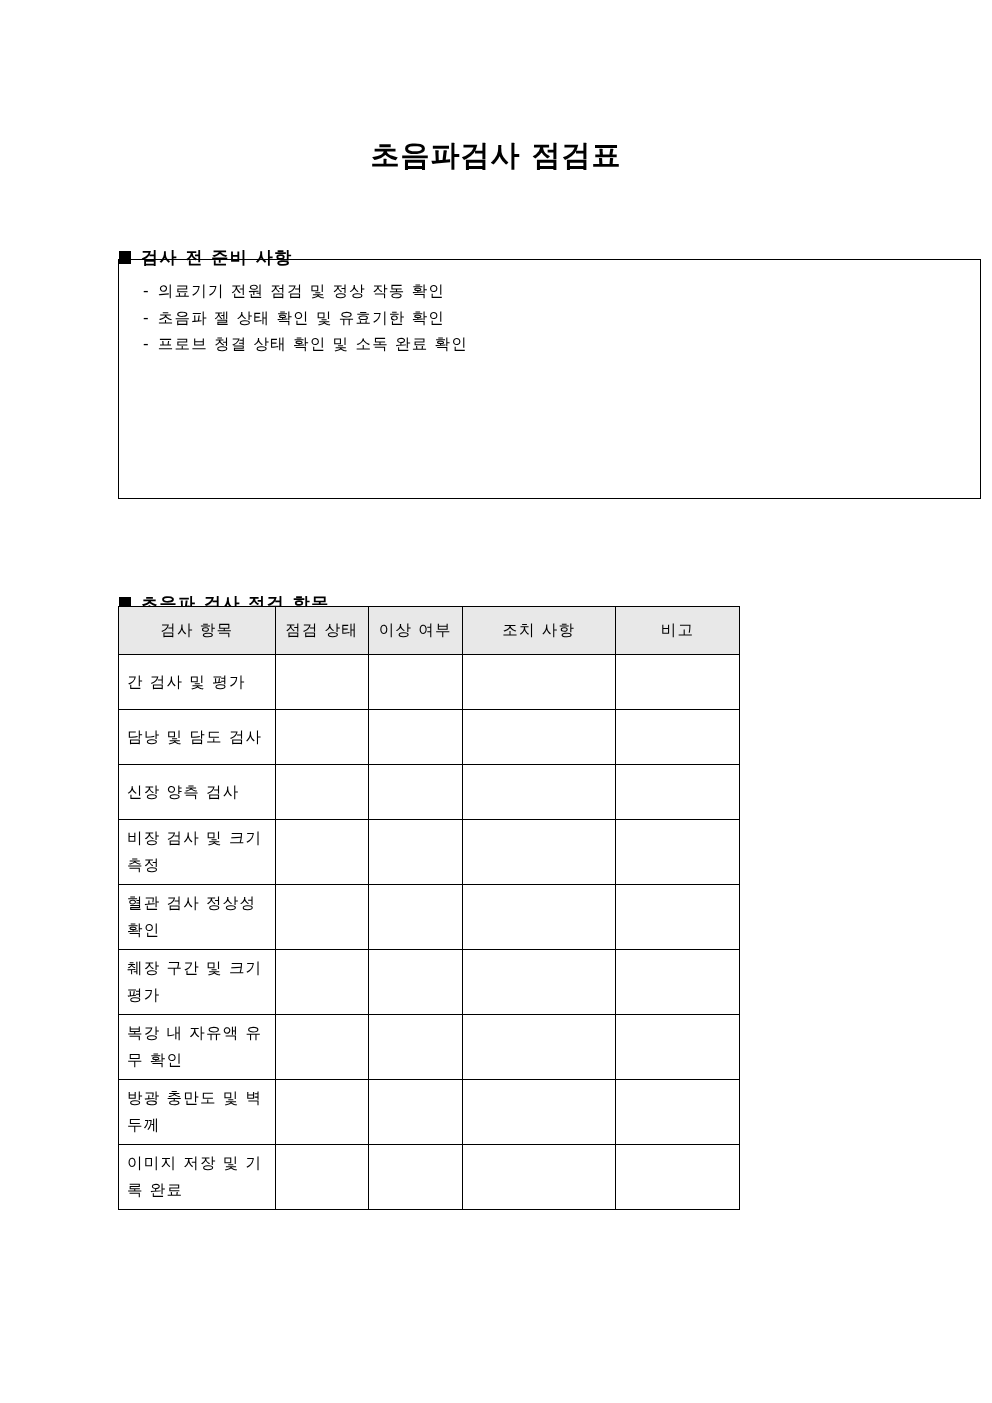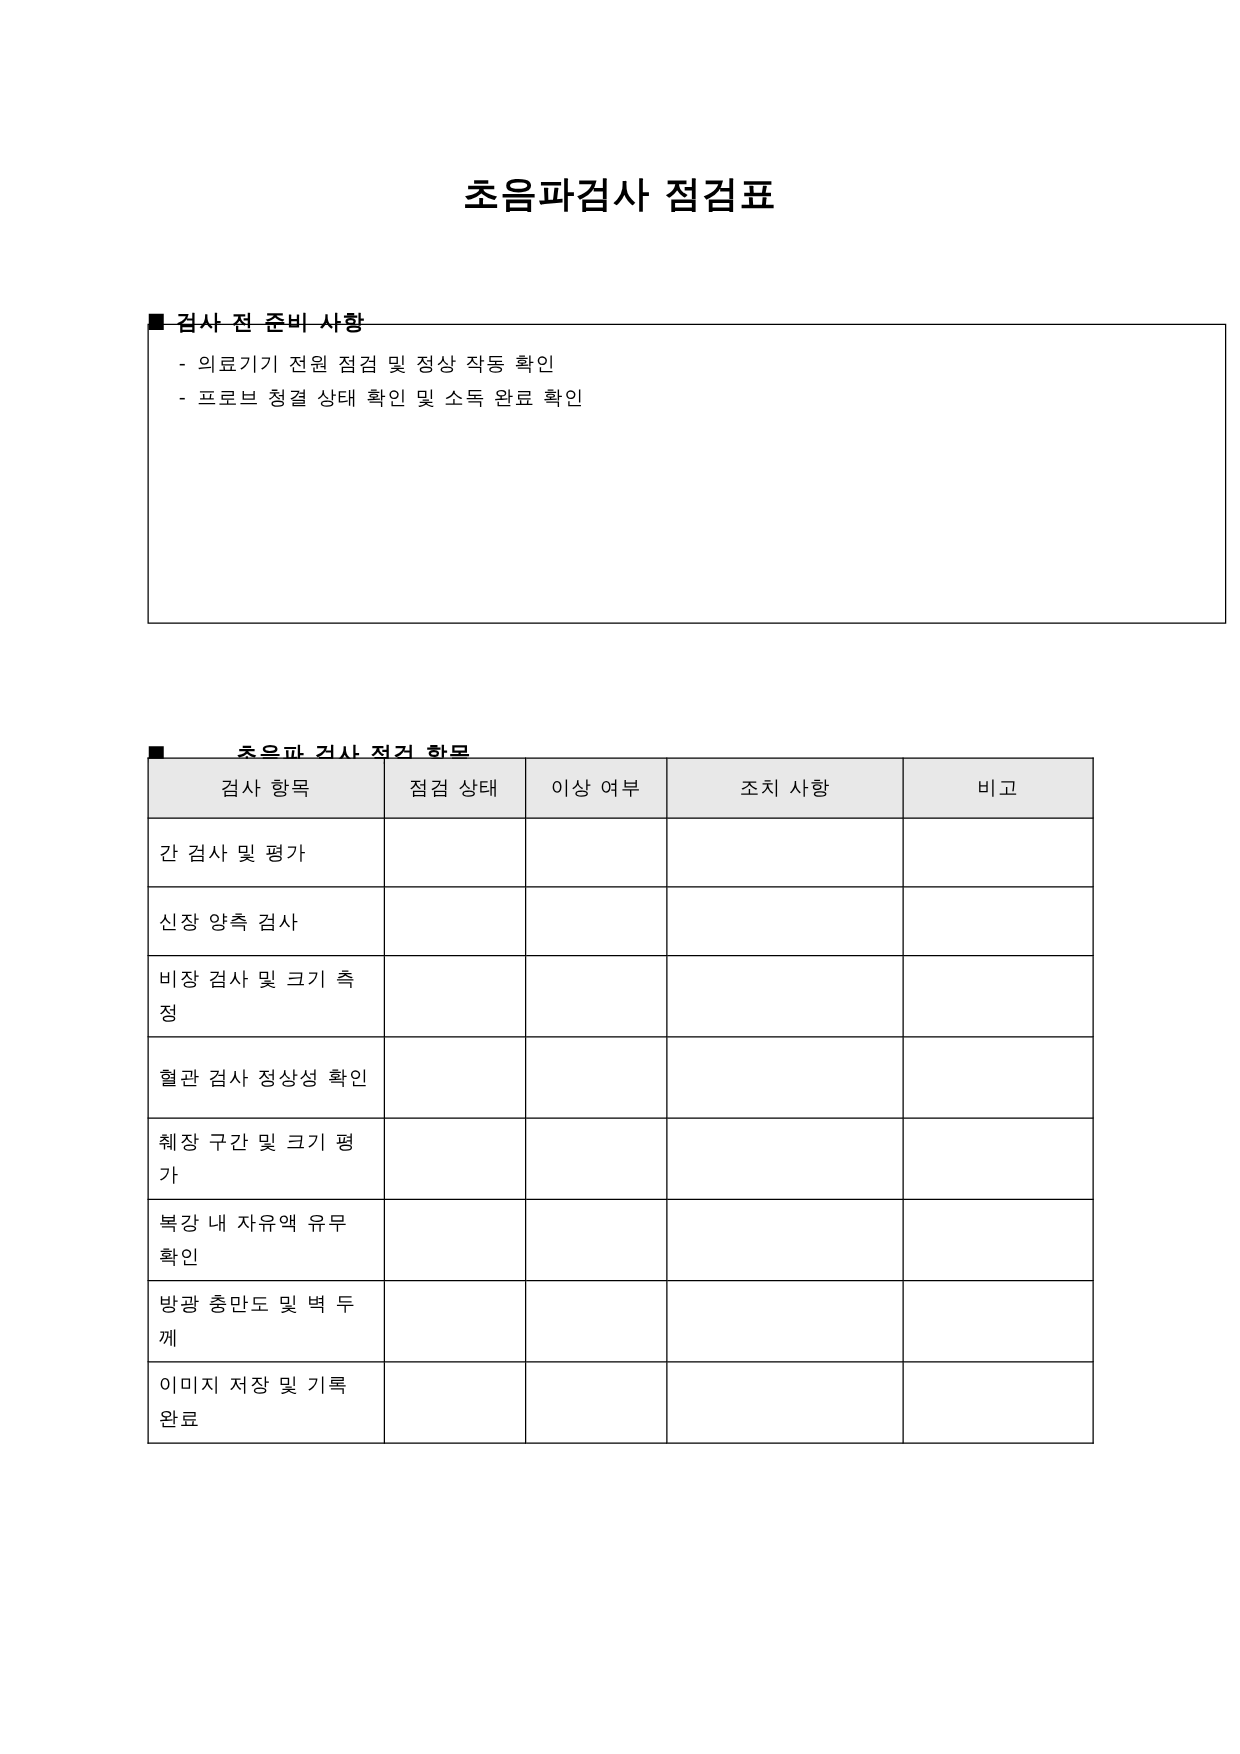--- a/index.html
+++ b/index.html
@@ -61,21 +61,21 @@
     .prep-list li {
       line-height: 26.5px;
     }
     .prep-list li .dash {
       margin-right: 8px;
     }
     table.checklist {
       position: absolute;
       left: 118px;
       top: 606px;
-      width: 757px;
+      width: 622px;
       border-collapse: collapse;
       font-size: 15.5px;
       letter-spacing: 1.2px;
     }
     table.checklist th,
     table.checklist td {
       border: 1.3px solid #000;
       padding: 0;
     }
     table.checklist th {
@@ -98,25 +98,26 @@
 <div class="title">초음파검사 점검표</div>
 
 <div class="section-heading" style="top:224px;">
   <span class="square"></span>
   <span>검사 전 준비 사항</span>
 </div>
 
 <div class="prep-box">
   <ul class="prep-list">
     <li><span class="dash">-</span><span>의료기기 전원 점검 및 정상 작동 확인</span></li>
+    <li><span class="dash">-</span><span>초음파 젤 상태 확인 및 유효기한 확인</span></li>
     <li><span class="dash">-</span><span>프로브 청결 상태 확인 및 소독 완료 확인</span></li>
   </ul>
 </div>
 
-<div class="section-heading" style="top:570px;gap:48px;">
+<div class="section-heading" style="top:570px;">
   <span class="square"></span>
   <span>초음파 검사 점검 항목</span>
 </div>
 
 <table class="checklist">
   <colgroup>
     <col style="width:189px">
     <col style="width:113px">
     <col style="width:114px">
     <col style="width:189px">
@@ -133,20 +134,27 @@
   </thead>
   <tbody>
     <tr class="single">
       <td class="item">간 검사 및 평가</td>
       <td></td>
       <td></td>
       <td></td>
       <td></td>
     </tr>
     <tr class="single">
+      <td class="item">담낭 및 담도 검사</td>
+      <td></td>
+      <td></td>
+      <td></td>
+      <td></td>
+    </tr>
+    <tr class="single">
       <td class="item">신장 양측 검사</td>
       <td></td>
       <td></td>
       <td></td>
       <td></td>
     </tr>
     <tr class="double">
       <td class="item">비장 검사 및 크기 측정</td>
       <td></td>
       <td></td>

